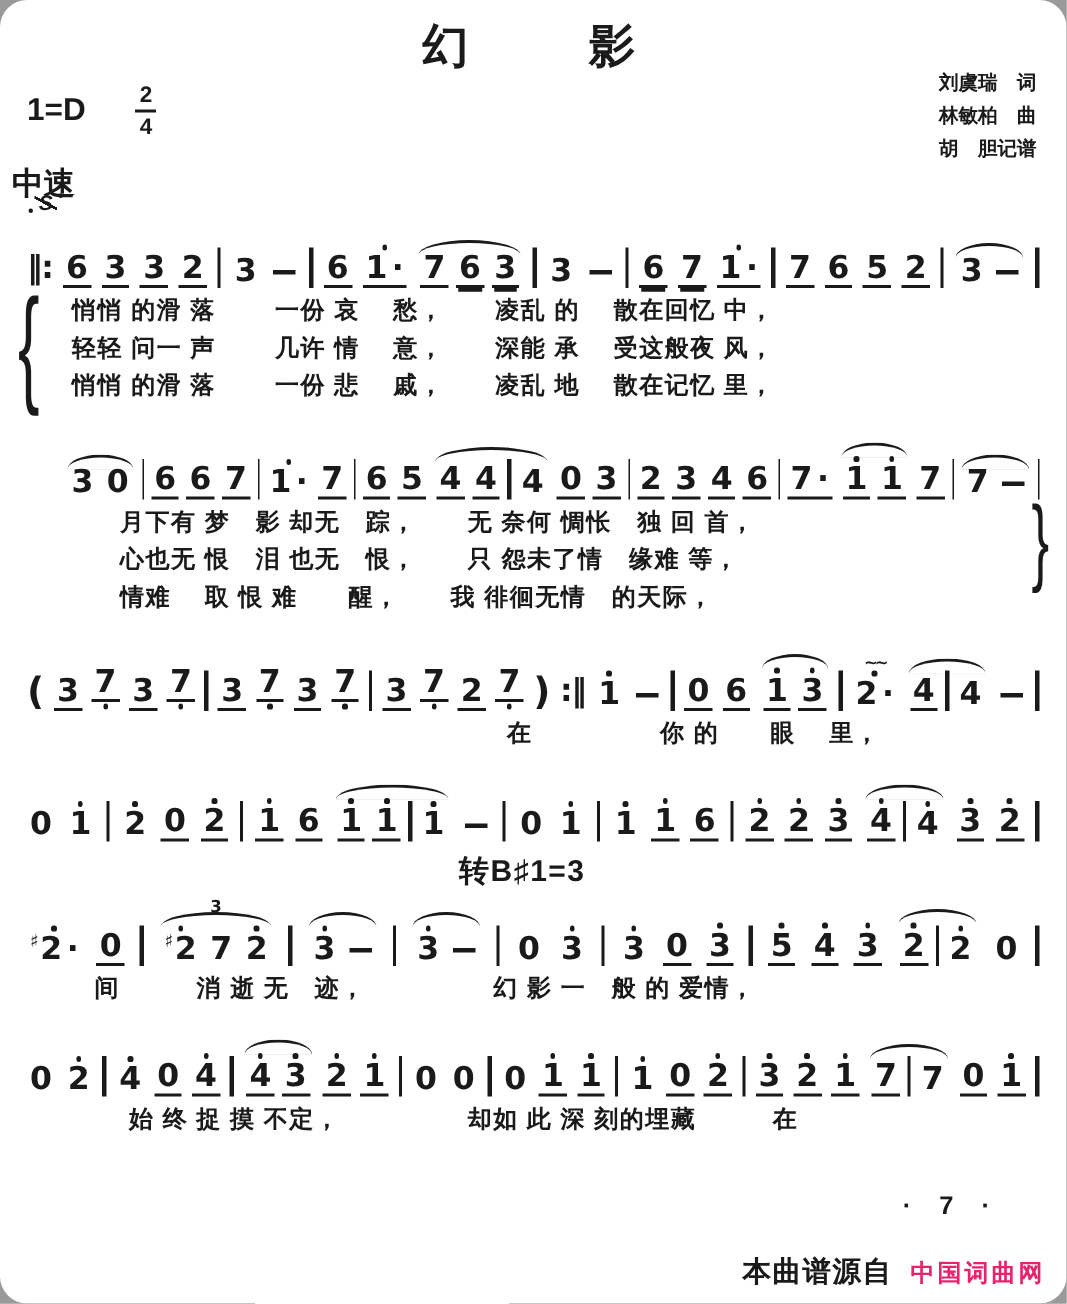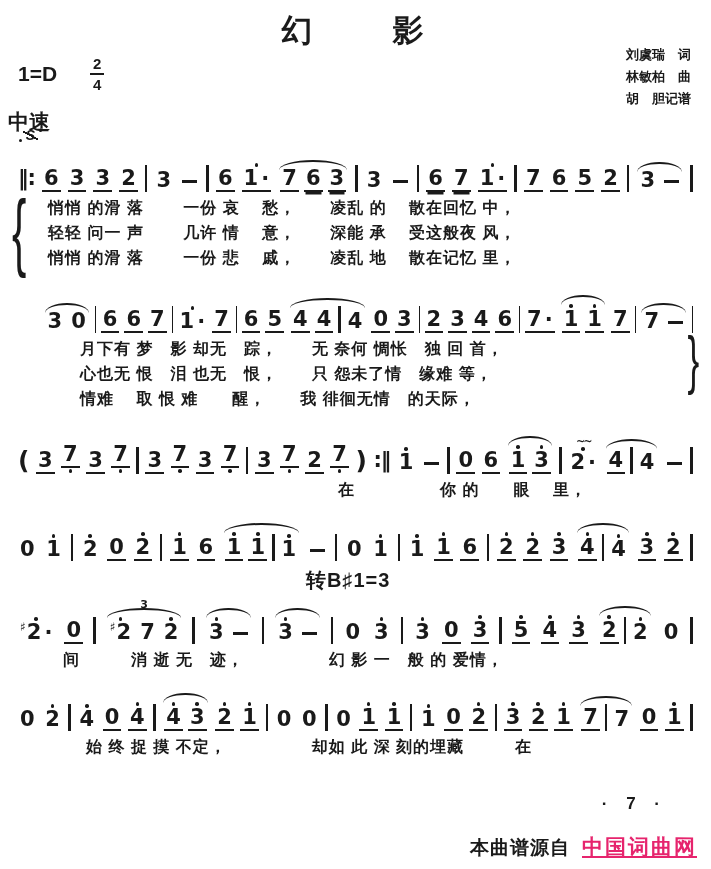--- a/index.html
+++ b/index.html
@@ -1,17 +1,17 @@
 <!DOCTYPE html>
 <html><head>
 <meta charset="utf-8">
 <style>
   html,body{margin:0;padding:0;background:#9a9a9a;}
   .page{position:relative;width:711px;height:869px;margin:0 auto;background:#ffffff;
-        color:#1a1a1a;font-family:"Liberation Sans","DejaVu Sans",sans-serif;overflow:hidden;}
+        color:#1a1a1a;font-family:"Liberation Sans","DejaVu Sans",sans-serif;overflow:hidden;border-radius:18px;}
 
   
   .title{position:absolute;top:10px;left:0;right:0;text-align:center;
          font-size:31px;font-weight:bold;letter-spacing:6px;}
   .keyrow{position:absolute;top:56px;left:18px;display:flex;align-items:center;
           font-weight:bold;font-size:21px;gap:24px;}
   .frac{display:inline-flex;flex-direction:column;align-items:center;margin-left:9px;
         font-size:15px;line-height:1;font-weight:bold;}
   .frac .fnum{border-bottom:2.5px solid #1a1a1a;padding:0 3px 2px;}
   .frac .fden{padding-top:2px;}
@@ -64,21 +64,21 @@
            font-weight:400;transform:scaleX(.5);transform-origin:left center;}
   .brace-r{position:absolute;right:-6px;top:-6px;font-size:64px;line-height:60px;
            font-weight:400;transform:scaleX(.55);transform-origin:right center;}
 
   
   .pageno{position:absolute;top:794px;right:44px;font-size:17px;font-weight:bold;
           letter-spacing:7px;}
   .footer{position:absolute;bottom:8px;right:14px;display:flex;align-items:baseline;
           column-gap:12px;font-weight:bold;}
   .footer .fprefix{font-size:19px;letter-spacing:1px;}
-  .footer .fsite{font-size:21px;letter-spacing:2px;text-decoration:underline;}
+  .footer .fsite{font-size:16px;letter-spacing:2px;}
 </style>
 </head>
 <body>
 
 <div class="page">
 
   <div class="title">幻　　影</div>
 
   <div class="keyrow">
     <span>1=D</span>

